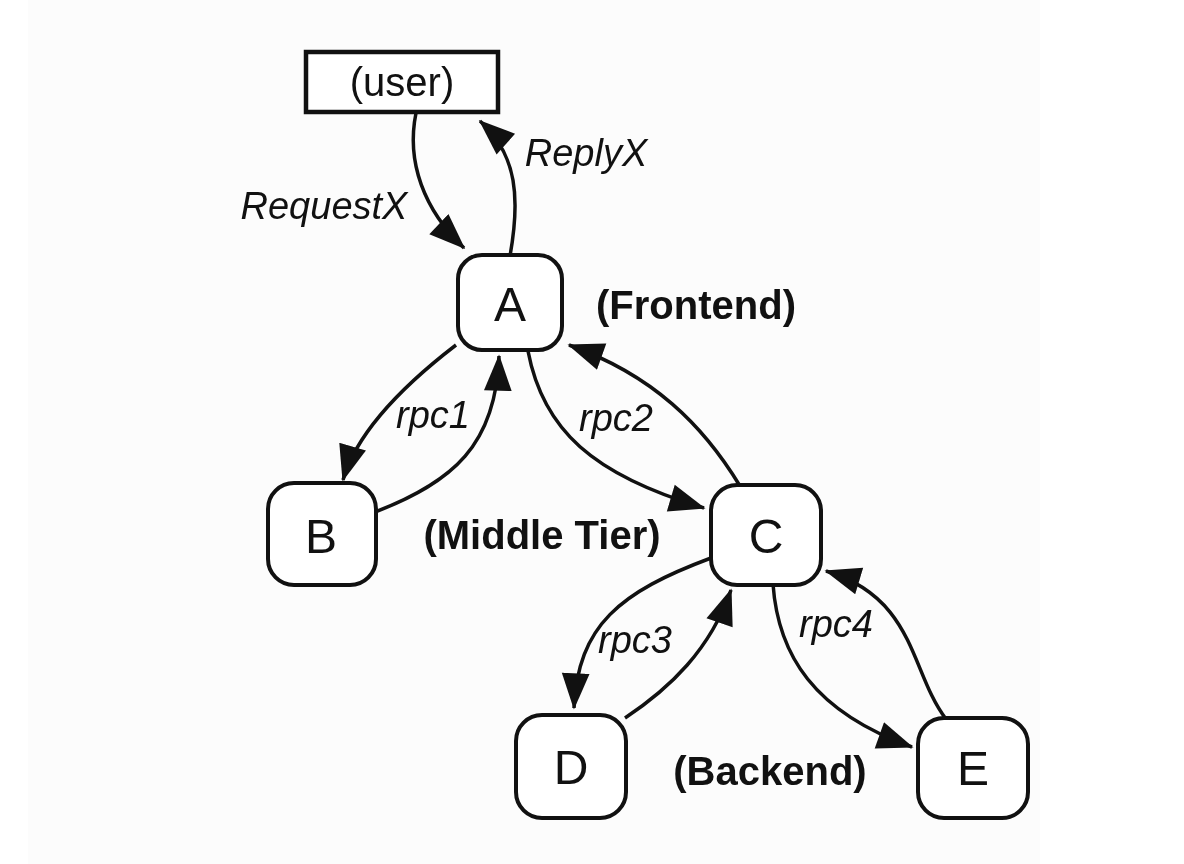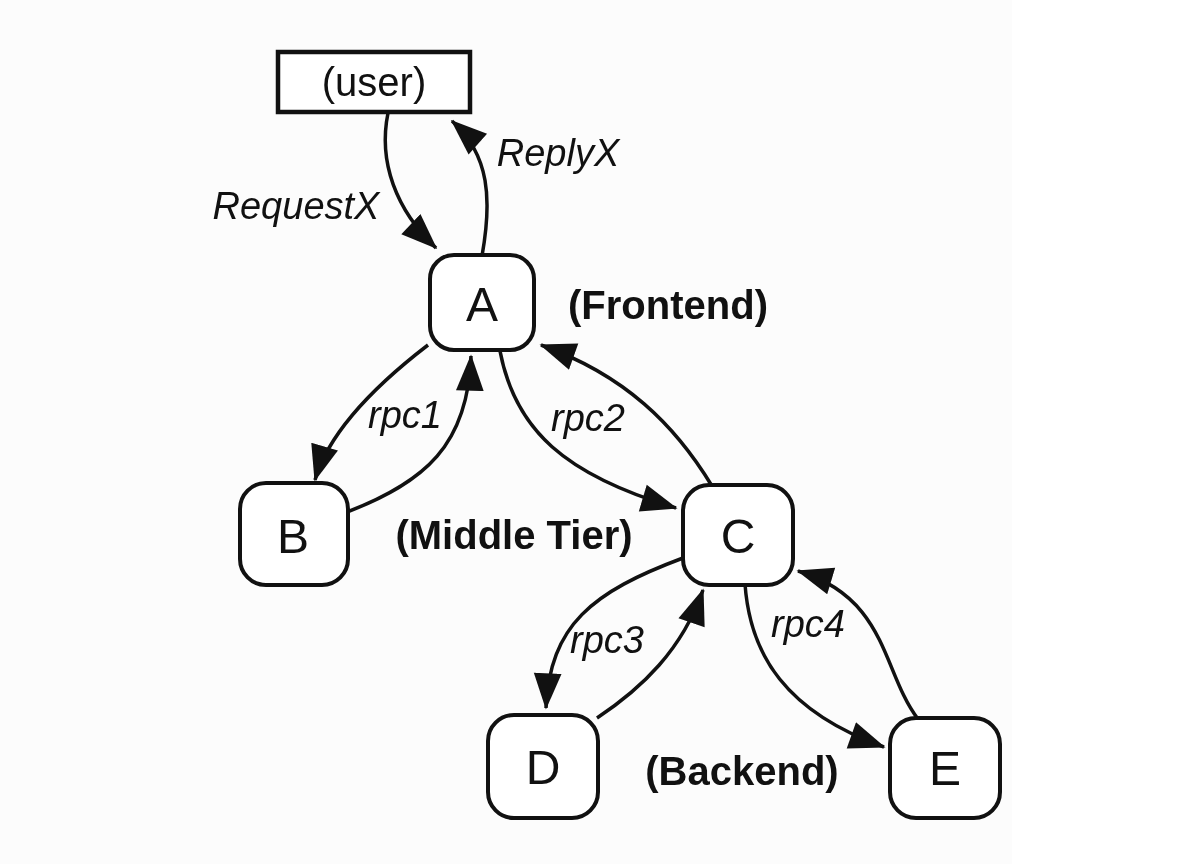--- a/index.html
+++ b/index.html
@@ -6,20 +6,21 @@
     margin: 0;
     padding: 0;
     background: #ffffff;
   }
   .stage {
     position: relative;
     width: 1012px;
     height: 864px;
     overflow: hidden;
     font-family: "Liberation Sans", sans-serif;
+    margin-left: 28px;
   }
   svg.diagram {
     display: block;
     width: 1184px;
     height: 864px;
   }
   .node-box {
     fill: #ffffff;
     stroke: #111111;
     stroke-width: 4;

